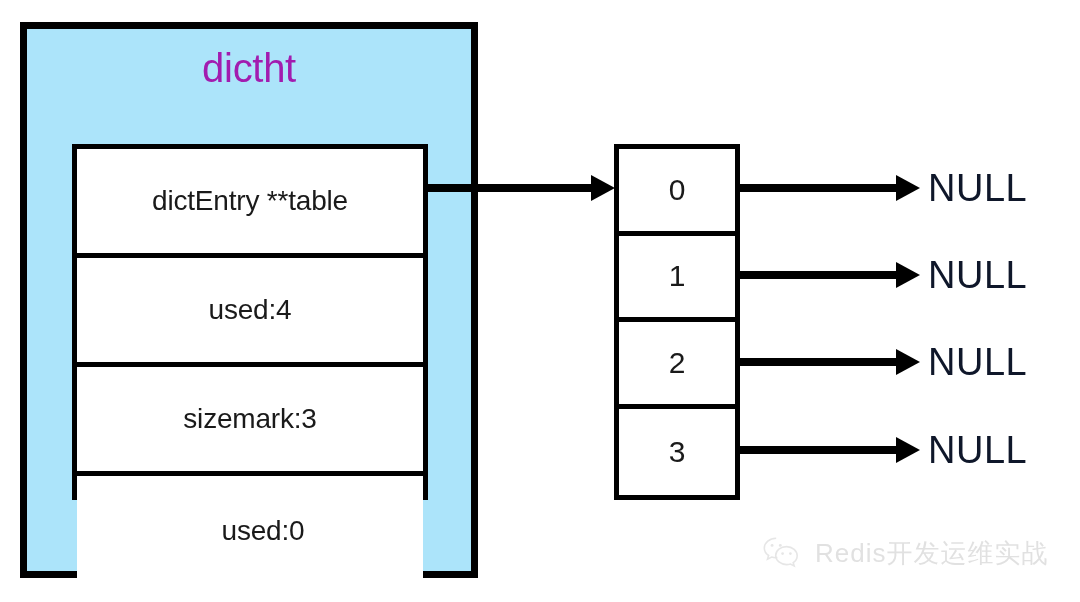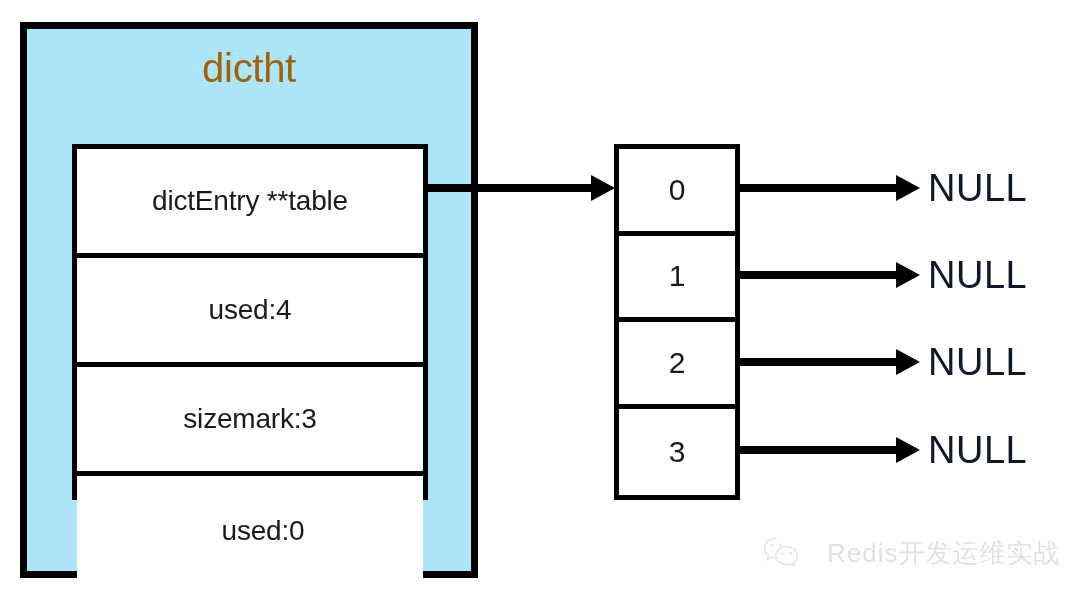--- a/index.html
+++ b/index.html
@@ -31,21 +31,21 @@
     box-sizing: border-box;
   }
   .struct-title {
     position: absolute;
     left: 0;
     top: 16px;
     width: 100%;
     text-align: center;
     font-size: 40px;
     line-height: 46px;
-    color: #a16207;
+    color: #a21caf;
     letter-spacing: -0.3px;
   }
 
   
   .field-stack {
     position: absolute;
     left: 72px;
     top: 144px;
     width: 356px;
     height: 356px;
@@ -137,21 +137,21 @@
     letter-spacing: 0.5px;
   }
 
   
   .watermark {
     position: absolute;
     left: 762px;
     top: 536px;
     display: flex;
     align-items: center;
-    gap: 25px;
+    gap: 13px;
     opacity: 0.42;
     pointer-events: none;
   }
   .watermark .wm-logo {
     width: 40px;
     height: 34px;
     flex: 0 0 auto;
   }
   .watermark .wm-text {
     font-size: 26px;

